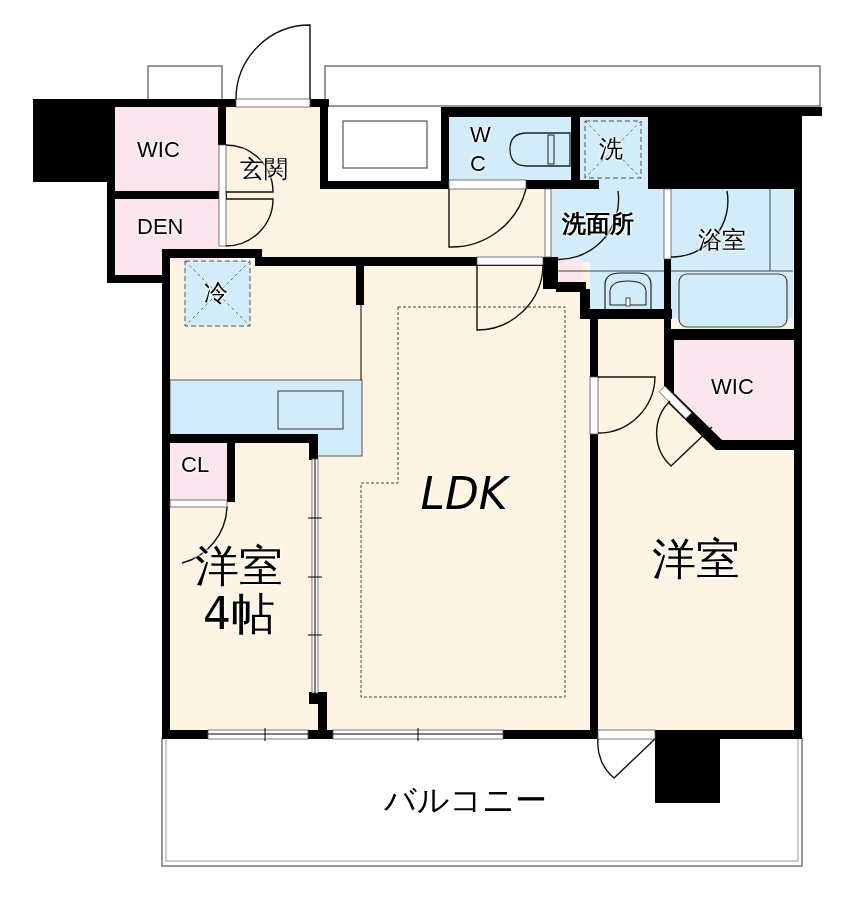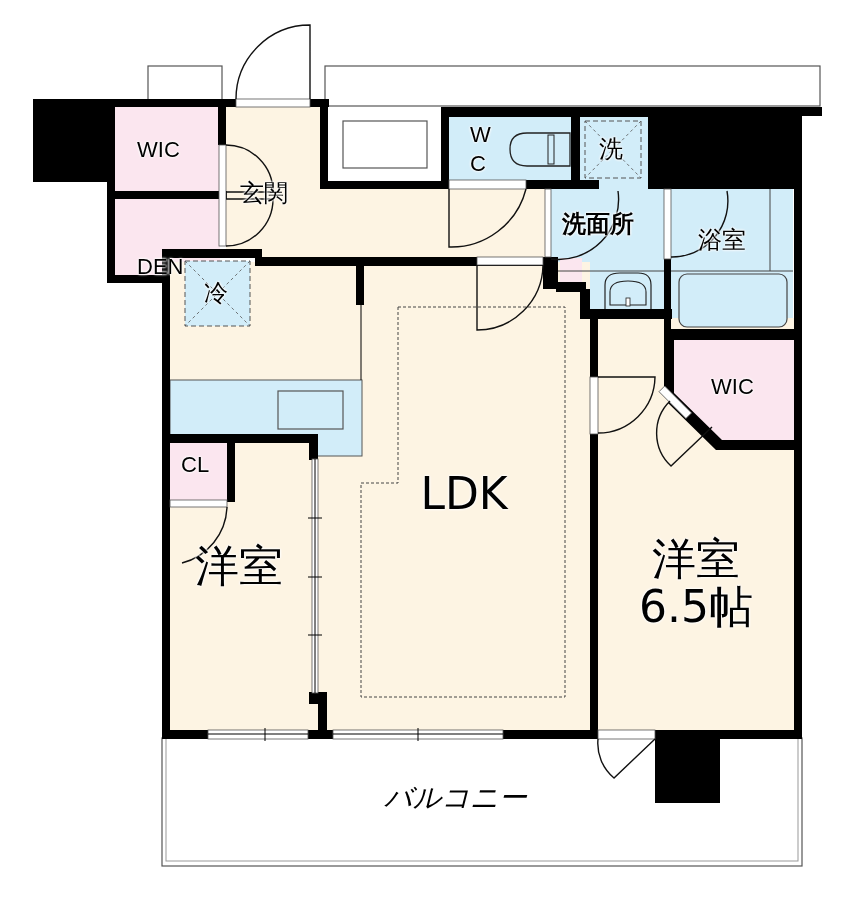--- a/index.html
+++ b/index.html
@@ -181,41 +181,41 @@
 
     <path d="M670,401 A45,45 0 0 0 671,466 L712,427"></path>
 
     <path d="M227,507 A60,60 0 0 1 182,563"></path>
 
     <path d="M598,739 A45,45 0 0 0 614,778 L655,739"></path>
   </g>
 </svg>
 
 <div class="lbl lbl-sm" style="left:137px;top:139px;">WIC</div>
-<div class="lbl lbl-sm" style="left:137px;top:216px;margin-top:40px;">DEN</div>
-<div class="lbl lbl-md" style="left:240px;top:181px;">玄関</div>
+<div class="lbl lbl-sm" style="left:137px;top:216px;">DEN</div>
+<div class="lbl lbl-md" style="left:240px;top:157px;">玄関</div>
 
 <div class="lbl lbl-sm" style="left:470px;top:124px;">W</div>
 <div class="lbl lbl-sm" style="left:470px;top:153px;">C</div>
 <div class="lbl lbl-md" style="left:599px;top:137px;">洗</div>
 <div class="lbl lbl-md" style="left:562px;top:212px;font-weight:bold;">洗面所</div>
 <div class="lbl lbl-md" style="left:698px;top:228px;">浴室</div>
 
 <div class="lbl lbl-md" style="left:204px;top:281px;">冷</div>
 
-<div class="lbl lbl-lg" style="left:403px;top:470px;width:122px;">
+<div class="lbl lbl-lg" style="left:403px;top:470px;width:122px;font-style:italic;">
   <span class="lbl-room">LDK</span>
 </div>
 
 <div class="lbl lbl-sm" style="left:181px;top:454px;">CL</div>
 
 <div class="lbl lbl-lg" style="left:176px;top:542px;width:126px;">
   <span class="lbl-room">洋室</span>
+  <span class="lbl-room">4帖</span>
 </div>
 
 <div class="lbl lbl-sm" style="left:711px;top:376px;">WIC</div>
 
 <div class="lbl lbl-lg" style="left:626px;top:535px;width:140px;">
   <span class="lbl-room">洋室</span>
-  <span class="lbl-room">6.5帖</span>
 </div>
 
-<div class="lbl" style="left:384px;top:784px;font-size:28px;font-style:italic;">バルコニー</div>
+<div class="lbl" style="left:384px;top:784px;font-size:32px;">バルコニー</div>
 
 </body></html>

